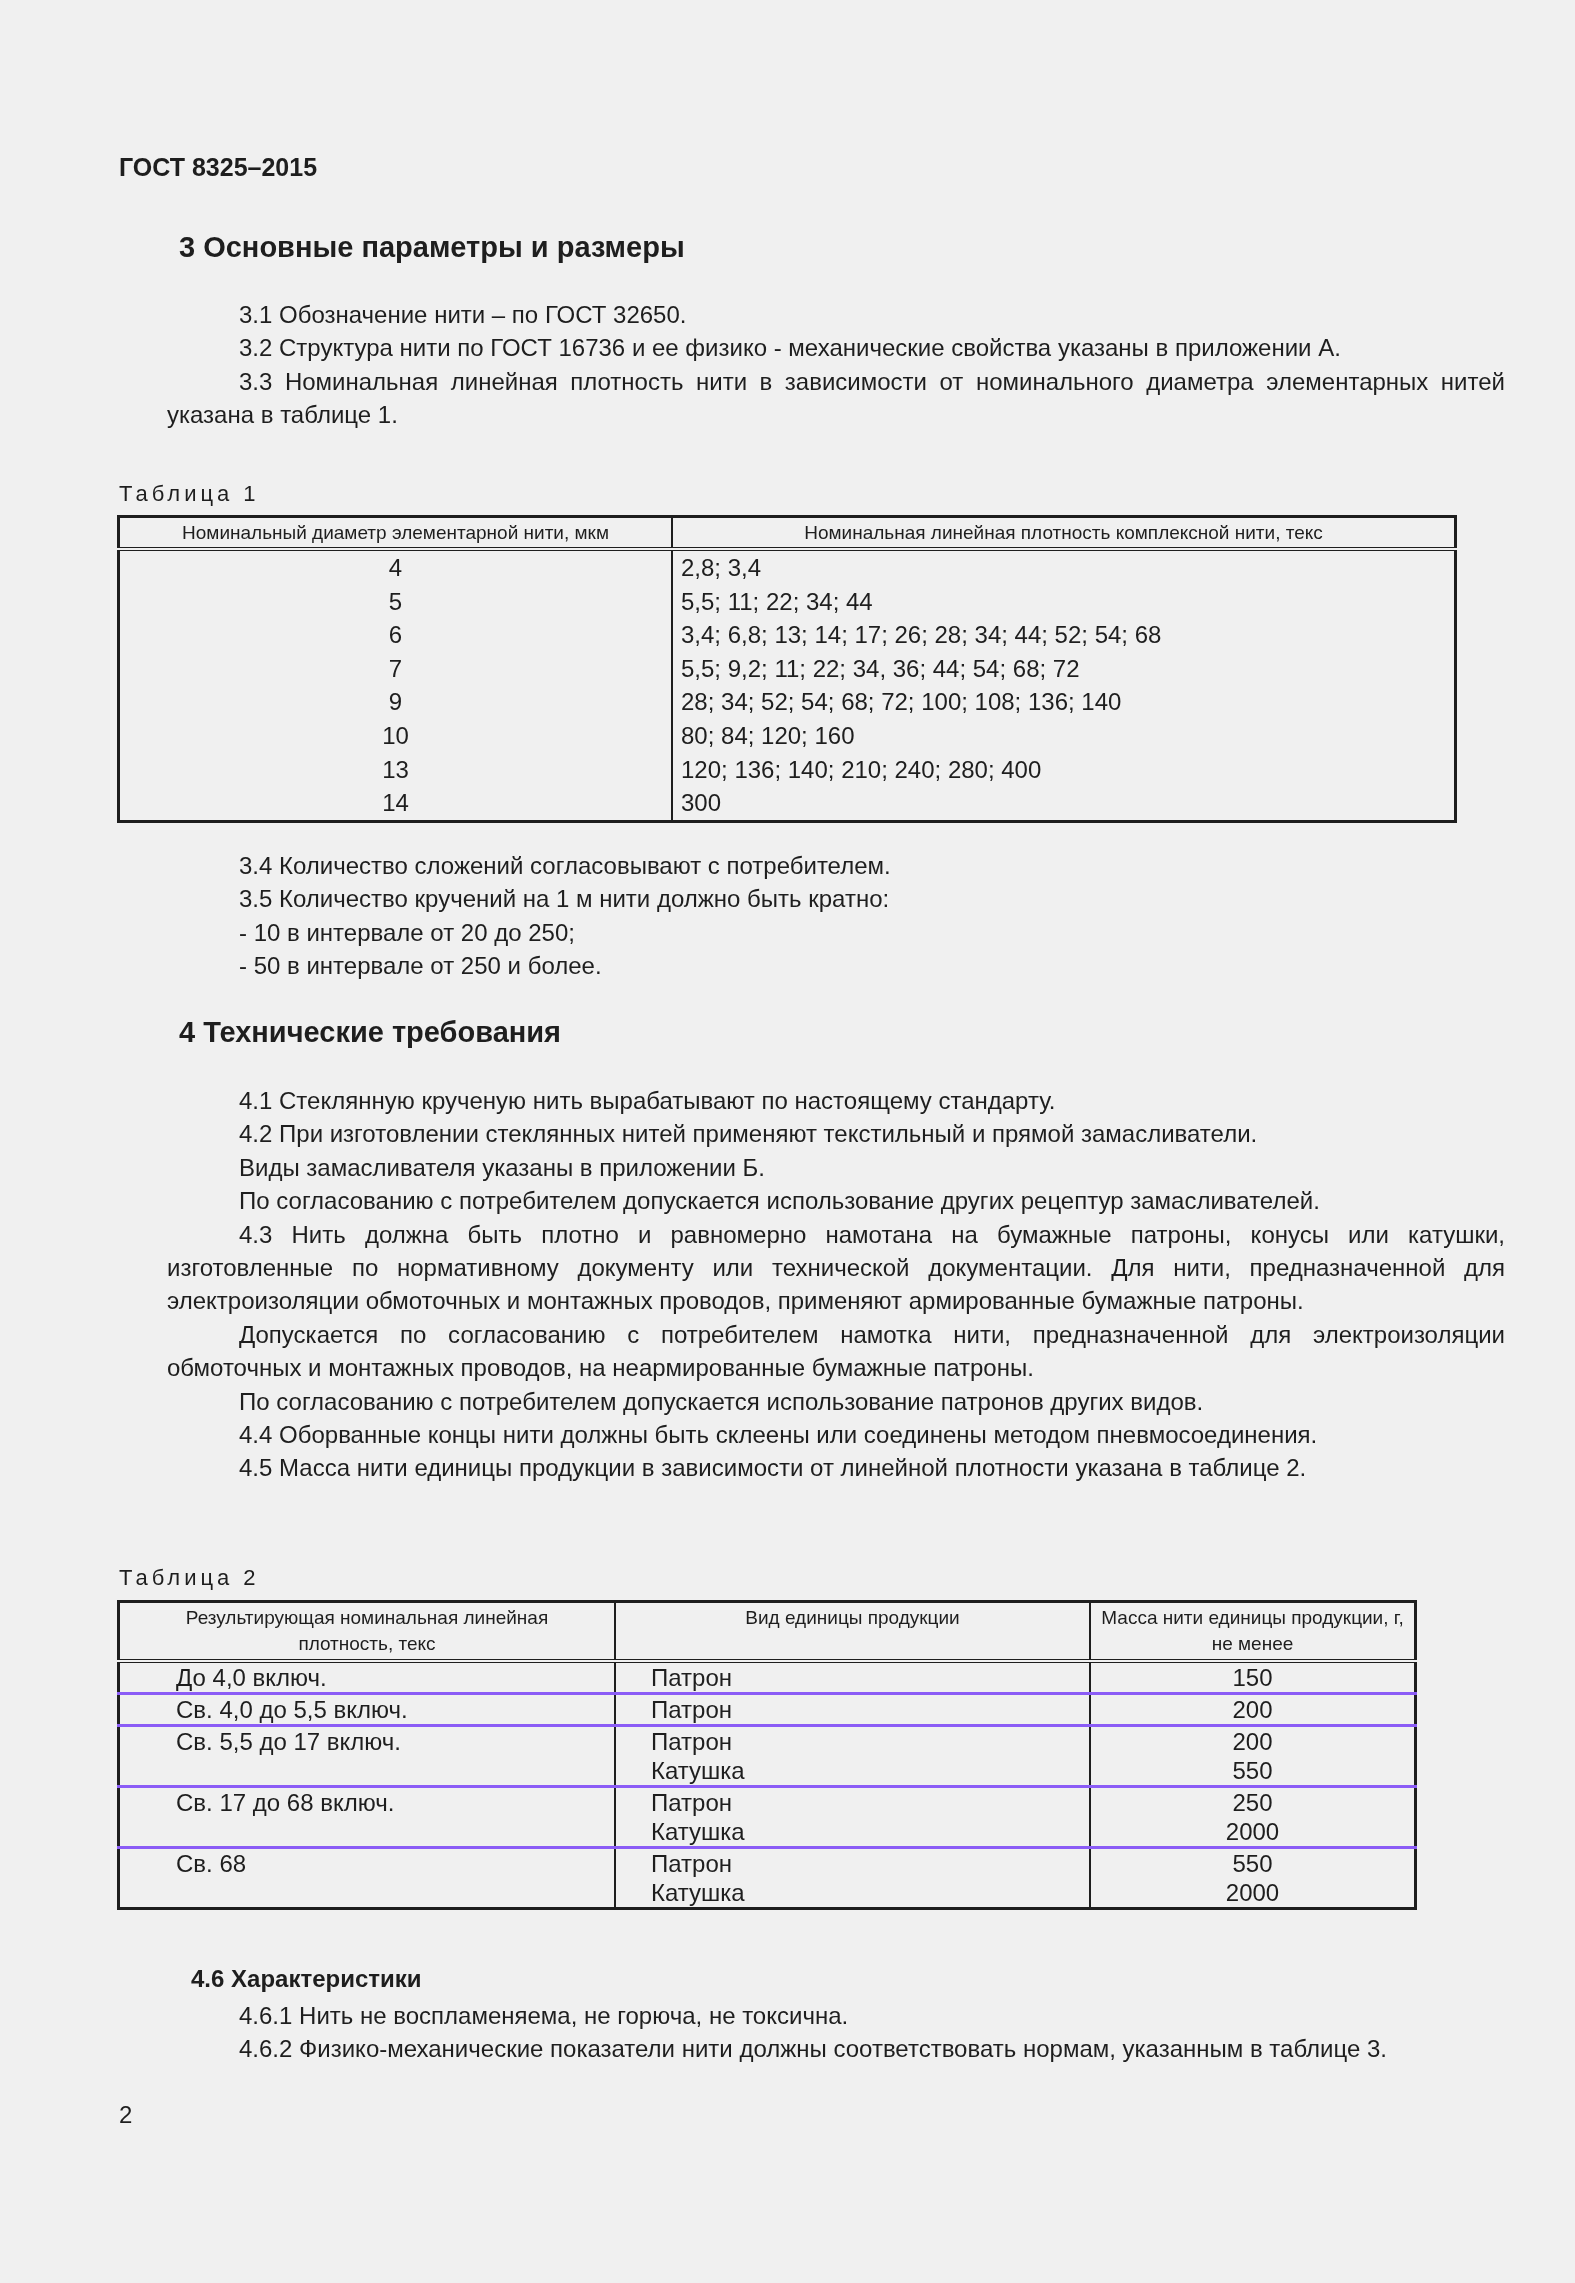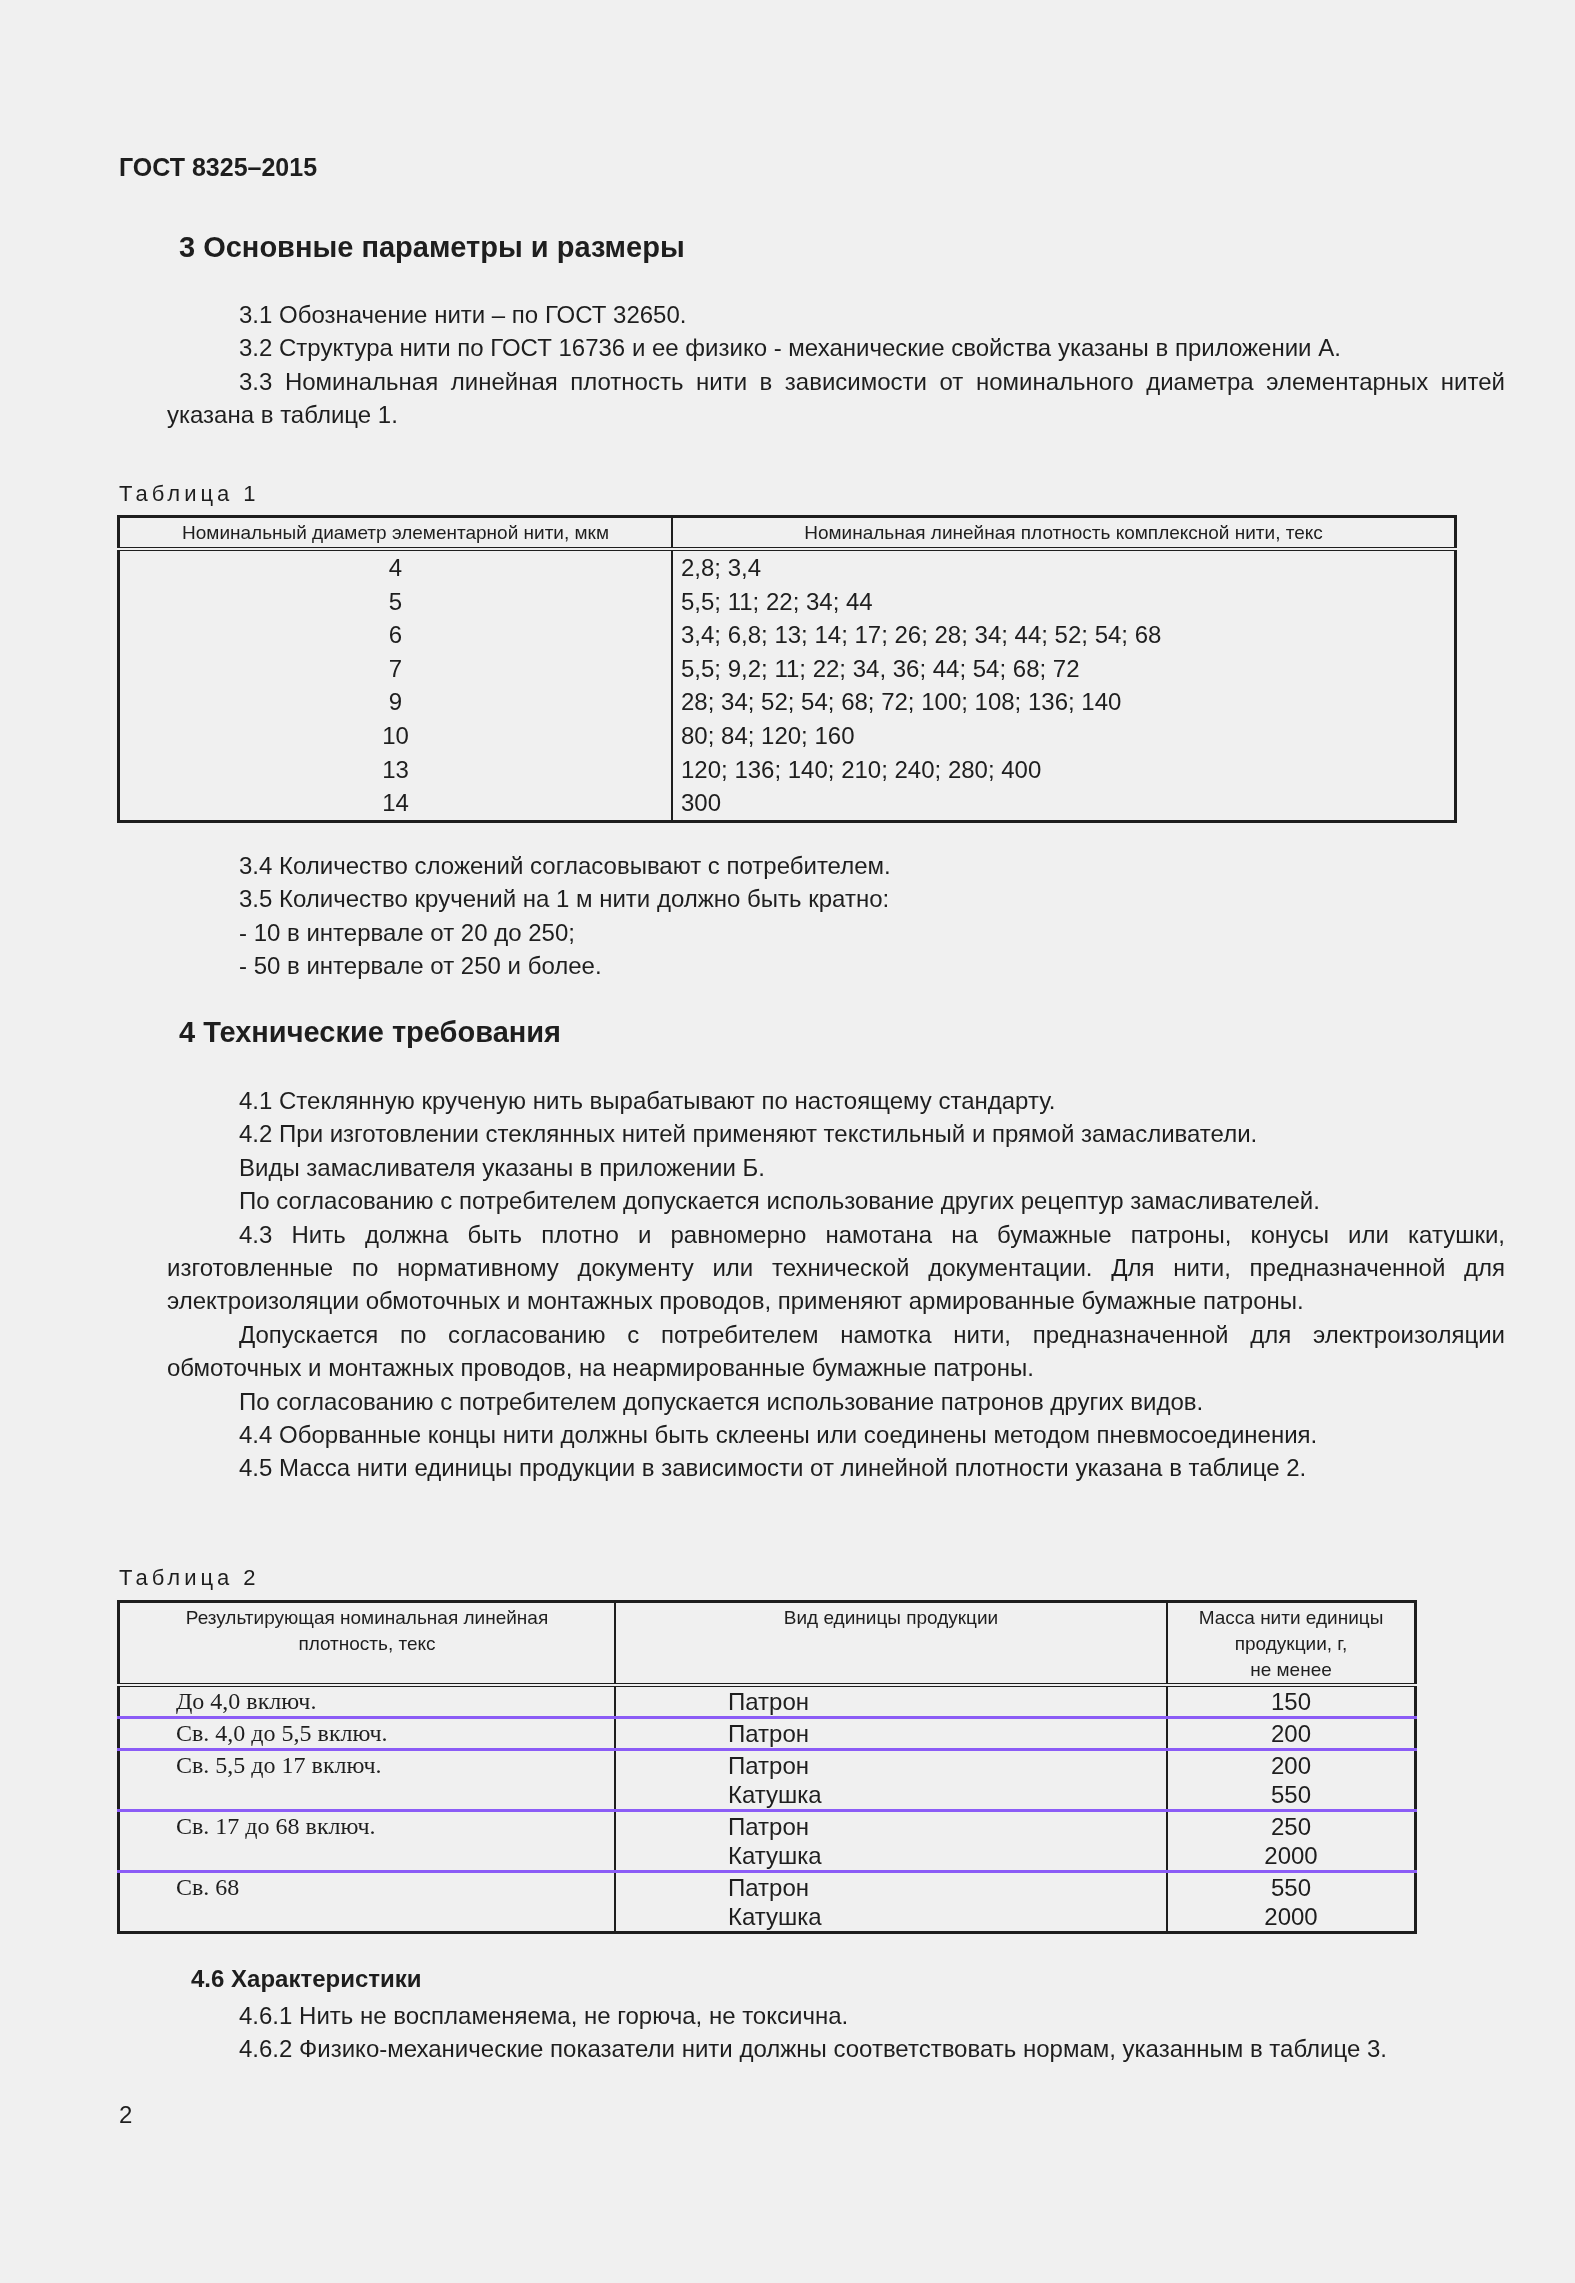--- a/index.html
+++ b/index.html
@@ -65,22 +65,22 @@
   #t1 { left: 117px; top: 515px; width: 1340px; }
   #t1 th { height: 29px; line-height: 29px; }
   #t1 td { height: 33.6px; line-height: 33.6px; padding-top: 0; padding-bottom: 0; }
   #t1 td.c1 { text-align: center; width: 535px; }
   #t1 td.c2 { text-align: left; }
   #t2 { left: 117px; top: 1600px; width: 1300px; }
   #t2 th { height: 54px; padding-top: 2px; }
   #t2 tbody tr { border-top: 3px solid #8b5cf6; }
   #t2 tbody tr:first-child { border-top: none; }
   #t2 td { line-height: 29px; padding-top: 0; padding-bottom: 0; }
-  #t2 td.c1 { width: 430px; padding-left: 56px; text-align: left; font-family: Liberation Serif, serif; }
-  #t2 td.c2 { width: 430px; padding-left: 112px; text-align: left; }
+  #t2 td.c1 { width: 430px; padding-left: 56px; text-align: left; }
+  #t2 td.c2 { width: 430px; padding-left: 35px; text-align: left; }
   #t2 td.c3 { text-align: center; }
   .line { display: block; }
   .page-number {
     left: 119px; top: 2100px;
     font-size: 24px; line-height: 30px;
   }
 </style>
 </head>
 <body>
 

